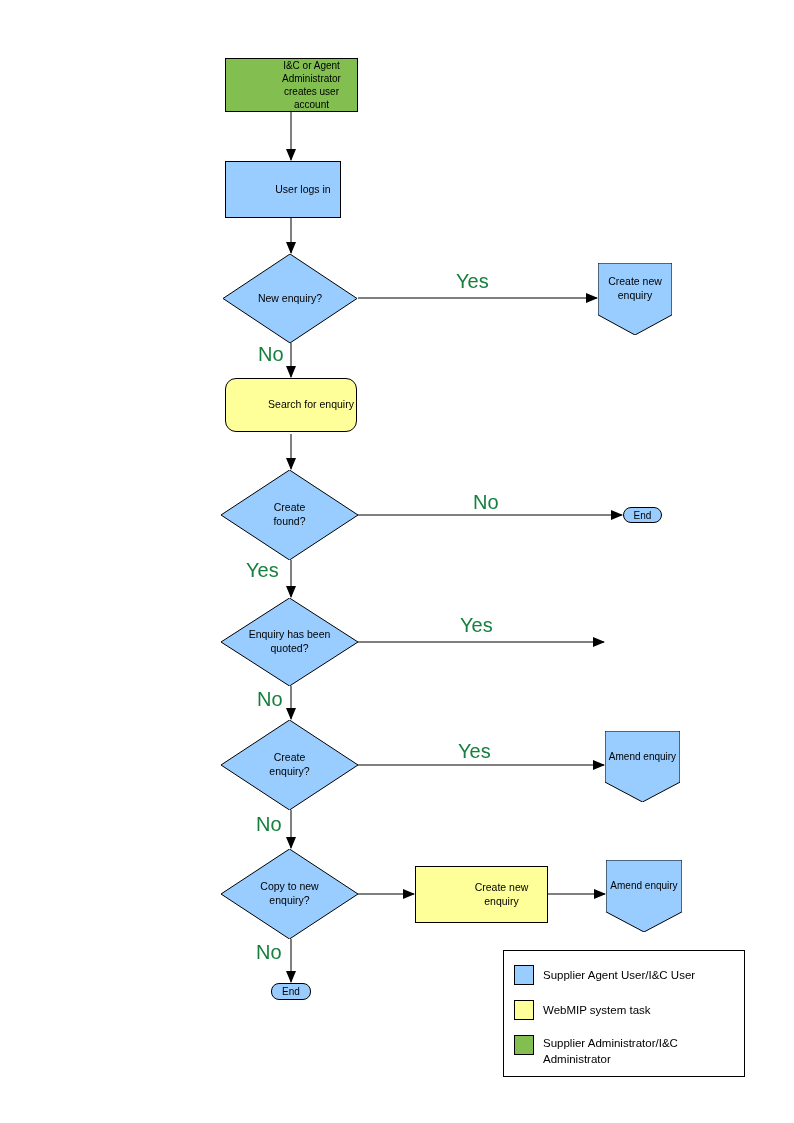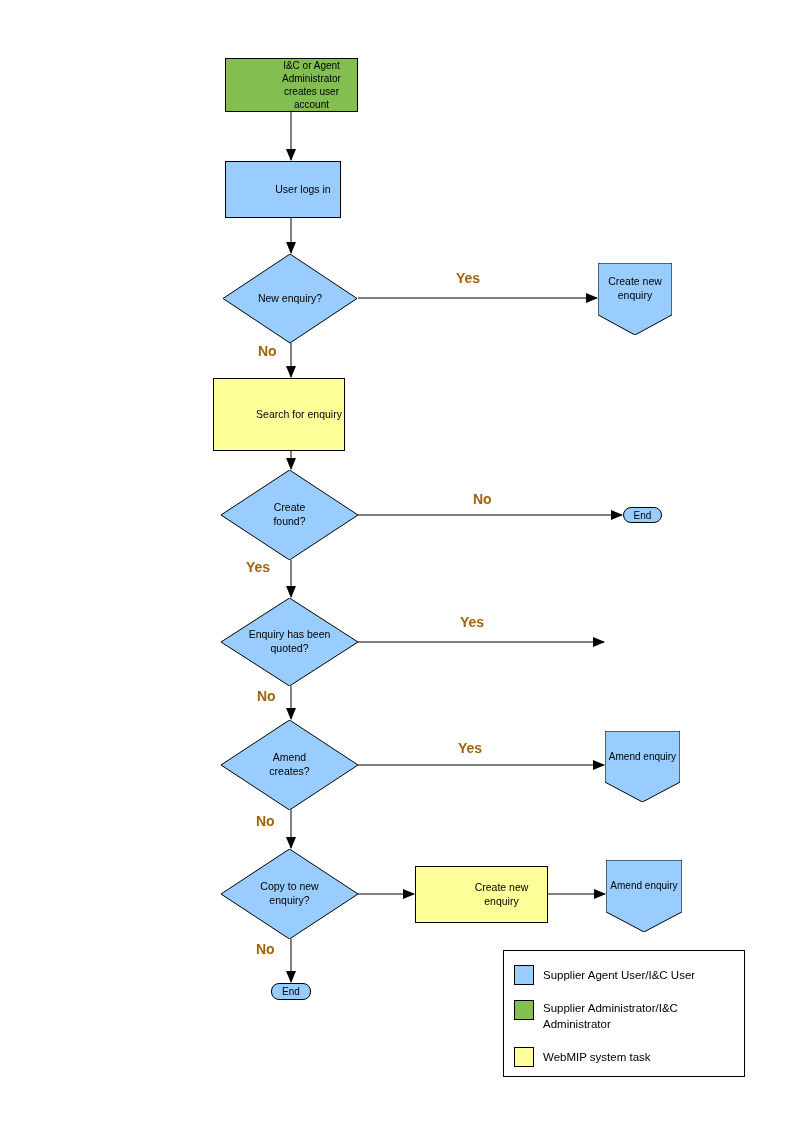--- a/index.html
+++ b/index.html
@@ -12,21 +12,21 @@
   .label{position:relative;z-index:1;display:inline-block;}
   .rect{border:1px solid #000;padding-left:40px;}
   .fill-user{background:#99CCFF;}
   .fill-system{background:#FFFF99;}
   .fill-admin{background:#82BE50;}
   .shape-user{fill:#99CCFF;stroke:#000;stroke-width:1;vector-effect:non-scaling-stroke;}
   .pentagon{align-items:flex-start;}
   .plabel{position:relative;z-index:1;height:72%;width:100%;display:flex;
           align-items:center;justify-content:center;}
   .pill{border:1px solid #000;border-radius:8px;background:#99CCFF;font-size:10px;}
-  .edge-label{position:absolute;font-size:14px;line-height:1;color:#a16207;z-index:2;font-weight:bold;}
+  .edge-label{position:absolute;font-size:20px;line-height:1;color:#15803d;z-index:2;}
   .nowrap{white-space:nowrap;}
   .legend{position:absolute;left:503px;top:950px;width:242px;height:127px;
           border:1px solid #000;box-sizing:border-box;padding:14px 8px 0 10px;}
   .legend-row{display:flex;align-items:center;margin-bottom:15px;}
   .legend-row.top{align-items:flex-start;}
   .swatch{width:20px;height:20px;border:1px solid #000;flex:0 0 auto;box-sizing:border-box;}
   .legend-label{font-size:11.5px;line-height:16px;margin-left:9px;max-width:190px;}
 </style>
 </head>
 <body>
@@ -74,21 +74,21 @@
 
   <div class="node pentagon" style="left:598px;top:263px;width:74px;height:72px;">
     <svg viewBox="0 0 100 100" preserveAspectRatio="none">
       <polygon class="shape-user" points="0,0 100,0 100,72 50,100 0,72"></polygon>
     </svg>
     <span class="plabel">
         <span class="label" style="width:62px;">Create new enquiry</span>
       </span>
   </div>
 
-  <div class="node rect fill-system" style="left:213px;top:378px;width:132px;height:73px;">
+  <div class="node rect fill-system" style="left:225px;top:378px;width:132px;height:54px;border-radius:11px;">
     <span class="label">Search for enquiry</span>
   </div>
 
   <div class="node diamond" style="left:221px;top:470px;width:137px;height:90px;">
     <svg viewBox="0 0 100 100" preserveAspectRatio="none">
       <polygon class="shape-user" points="50,0 100,50 50,100 0,50"></polygon>
     </svg>
     <span class="label" style="width:56px;">Create found?</span>
   </div>
 
@@ -101,21 +101,21 @@
       <polygon class="shape-user" points="50,0 100,50 50,100 0,50"></polygon>
     </svg>
     <span class="label" style="width:82px;">Enquiry has been quoted?</span>
   </div>
 
 
   <div class="node diamond" style="left:221px;top:720px;width:137px;height:90px;">
     <svg viewBox="0 0 100 100" preserveAspectRatio="none">
       <polygon class="shape-user" points="50,0 100,50 50,100 0,50"></polygon>
     </svg>
-    <span class="label" style="width:52px;">Amend creates?</span>
+    <span class="label" style="width:52px;">Create enquiry?</span>
   </div>
 
   <div class="node pentagon" style="left:605px;top:731px;width:75px;height:71px;">
     <svg viewBox="0 0 100 100" preserveAspectRatio="none">
       <polygon class="shape-user" points="0,0 100,0 100,72 50,100 0,72"></polygon>
     </svg>
     <span class="plabel">
         <span class="label nowrap" style="font-size:10px;">Amend enquiry</span>
       </span>
   </div>
@@ -152,23 +152,23 @@
   <div class="edge-label" style="left:257px;top:689px;">No</div>
   <div class="edge-label" style="left:458px;top:741px;">Yes</div>
   <div class="edge-label" style="left:256px;top:814px;">No</div>
   <div class="edge-label" style="left:256px;top:942px;">No</div>
 
   <div class="legend">
     <div class="legend-row">
       <span class="swatch fill-user"></span>
       <span class="legend-label">Supplier Agent User/I&amp;C User</span>
     </div>
+    <div class="legend-row">
+      <span class="swatch fill-system"></span>
+      <span class="legend-label">WebMIP system task</span>
+    </div>
     <div class="legend-row top">
       <span class="swatch fill-admin"></span>
       <span class="legend-label">Supplier Administrator/I&amp;C Administrator</span>
-    </div>
-    <div class="legend-row">
-      <span class="swatch fill-system"></span>
-      <span class="legend-label">WebMIP system task</span>
     </div>
   </div>
 
 </div>
 
 </body></html>

